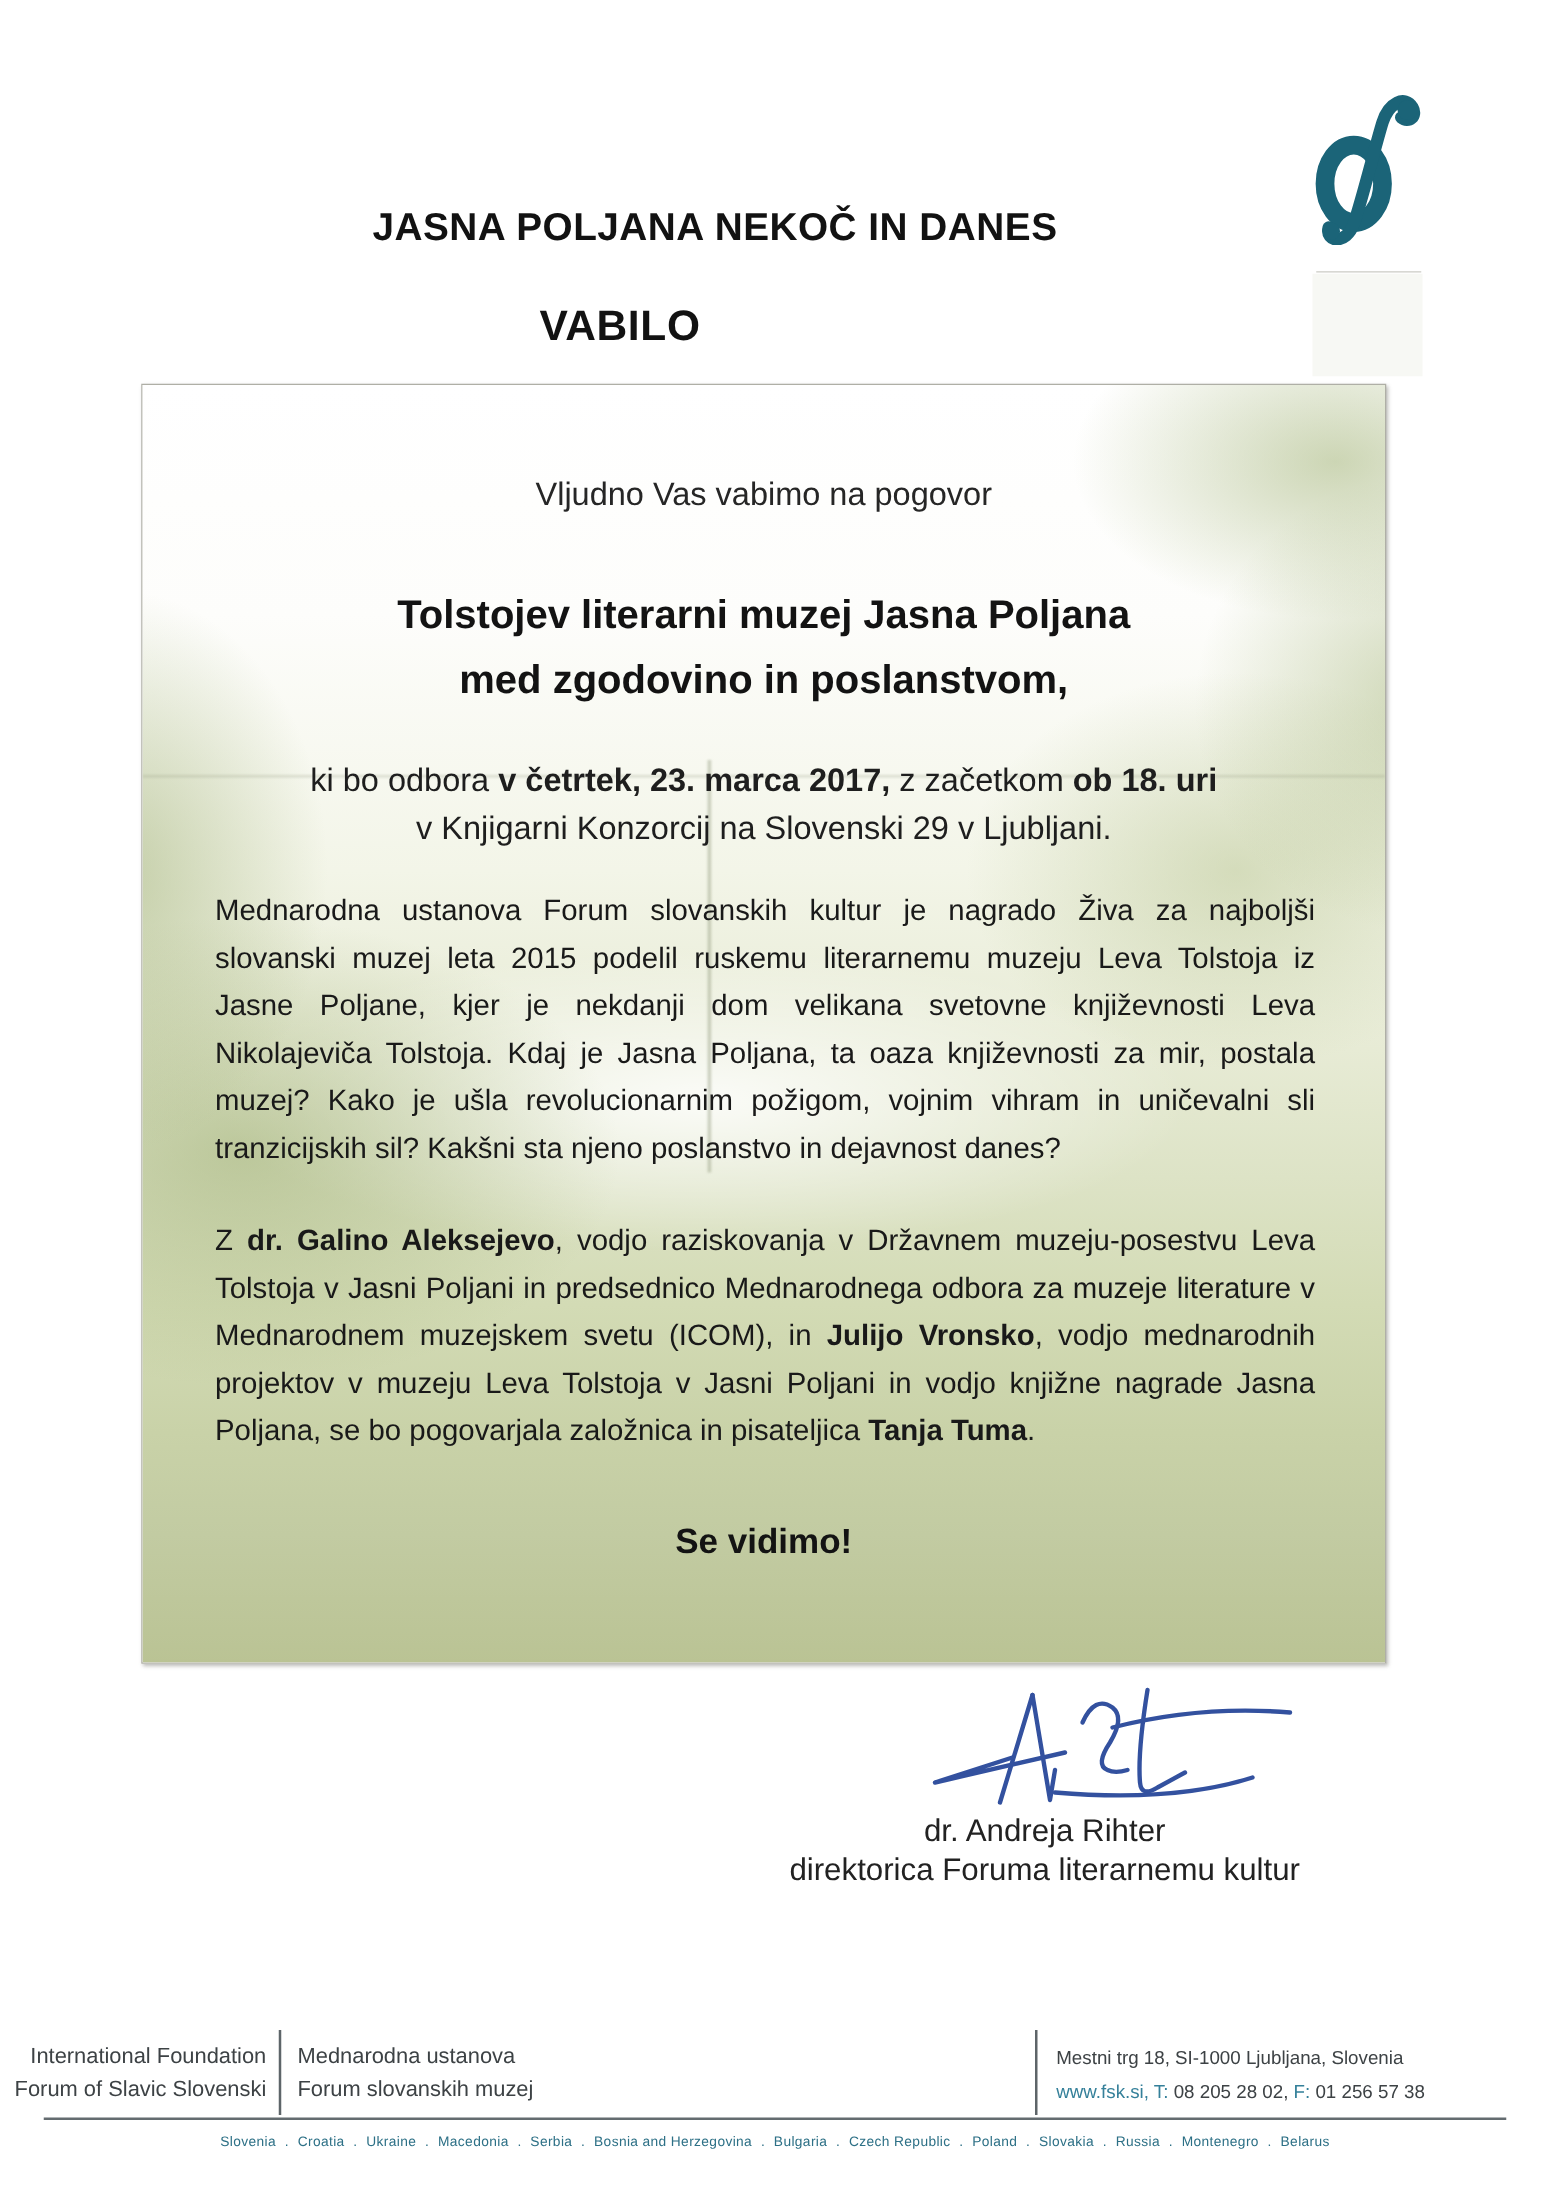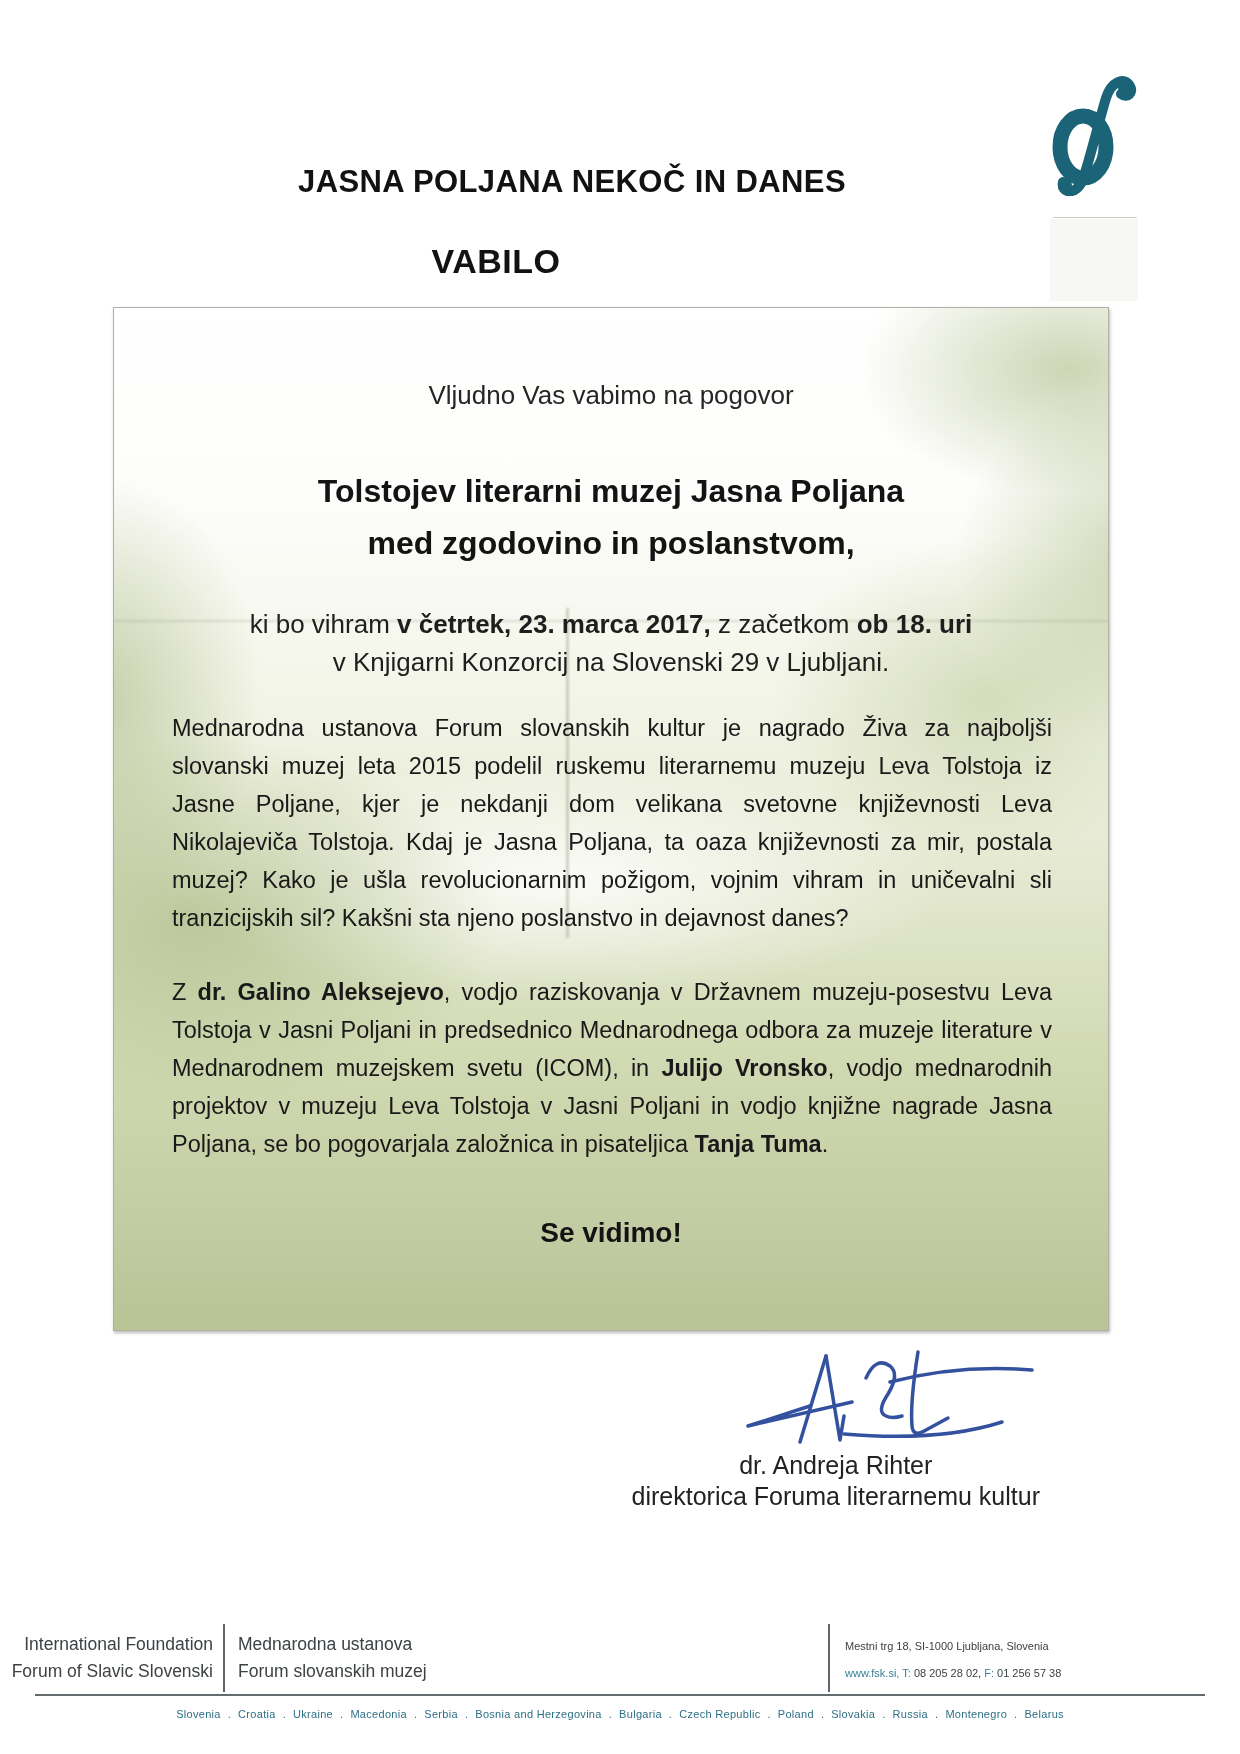--- a/index.html
+++ b/index.html
@@ -49,21 +49,21 @@
   .sig-block{position:absolute;right:200px;top:1450px;text-align:center;
     font-size:25px;line-height:31px;color:#222222;}
   
   .f-en{position:absolute;left:0;top:1631px;width:213px;text-align:right;
     font-size:17.5px;line-height:27px;color:#3d4245;}
   .f-sl{position:absolute;left:238px;top:1631px;text-align:left;
     font-size:17.5px;line-height:27px;color:#3d4245;}
   .vdiv{position:absolute;width:2px;height:68px;top:1624px;background:#5e6569;}
   .vdiv1{left:223px;}
   .vdiv2{left:828px;}
-  .f-addr{position:absolute;left:845px;top:1633px;font-size:11px;line-height:27px;color:#3d4245;}
+  .f-addr{position:absolute;left:845px;top:1633px;font-size:15px;line-height:27px;color:#3d4245;}
   .hrule{position:absolute;left:35px;top:1694px;width:1170px;height:2px;background:#646c70;}
   .countries{position:absolute;left:0;top:1708px;width:1240px;text-align:center;
     font-size:11px;color:#2d7086;white-space:nowrap;letter-spacing:.3px;}
   .countries .dot{margin:0 7px;color:#2d7086;}
 </style>
 </head>
 <body>
 
 <div>
 
@@ -81,21 +81,21 @@
   <div class="hdr-sub">VABILO</div>
 
   <div class="invite-box">
     <div class="photo">
       <div class="roofline"></div>
       <div class="trunk"></div>
     </div>
     <div class="content">
       <p class="intro">Vljudno Vas vabimo na pogovor</p>
       <p class="event-title"><span>Tolstojev literarni muzej Jasna Poljana</span><br><span>med zgodovino in poslanstvom,</span></p>
-      <p class="when"><span>ki bo vihram </span><span class="b">v četrtek, 23. marca 2017,</span><span> z začetkom </span><span class="b">ob 18. uri</span></p>
+      <p class="when"><span>ki bo odbora </span><span class="b">v četrtek, 23. marca 2017,</span><span> z začetkom </span><span class="b">ob 18. uri</span></p>
       <p class="where">v Knjigarni Konzorcij na Slovenski 29 v Ljubljani.</p>
       <p class="para p1">Mednarodna ustanova Forum slovanskih kultur je nagrado Živa za najboljši slovanski muzej leta 2015 podelil ruskemu literarnemu muzeju Leva Tolstoja iz Jasne Poljane, kjer je nekdanji dom velikana svetovne književnosti Leva Nikolajeviča Tolstoja. Kdaj je Jasna Poljana, ta oaza književnosti za mir, postala muzej? Kako je ušla revolucionarnim požigom, vojnim vihram in uničevalni sli tranzicijskih sil? Kakšni sta njeno poslanstvo in dejavnost danes?</p>
       <p class="para p2"><span>Z </span><span class="b">dr. Galino Aleksejevo</span><span>, vodjo raziskovanja v Državnem muzeju-posestvu Leva Tolstoja v Jasni Poljani in predsednico Mednarodnega odbora za muzeje literature v Mednarodnem muzejskem svetu (ICOM), in </span><span class="b">Julijo Vronsko</span><span>, vodjo mednarodnih projektov v muzeju Leva Tolstoja v Jasni Poljani in vodjo knjižne nagrade Jasna Poljana, se bo pogovarjala založnica in pisateljica </span><span class="b">Tanja Tuma</span><span>.</span></p>
       <p class="closing">Se vidimo!</p>
     </div>
   </div>
 
   <svg class="signature" viewBox="0 0 300 110" width="300" height="110">
     <g fill="none" stroke="#33519f" stroke-width="3.5" stroke-linecap="round" stroke-linejoin="round">
       <path d="M 86 14 L 60 100"></path>

